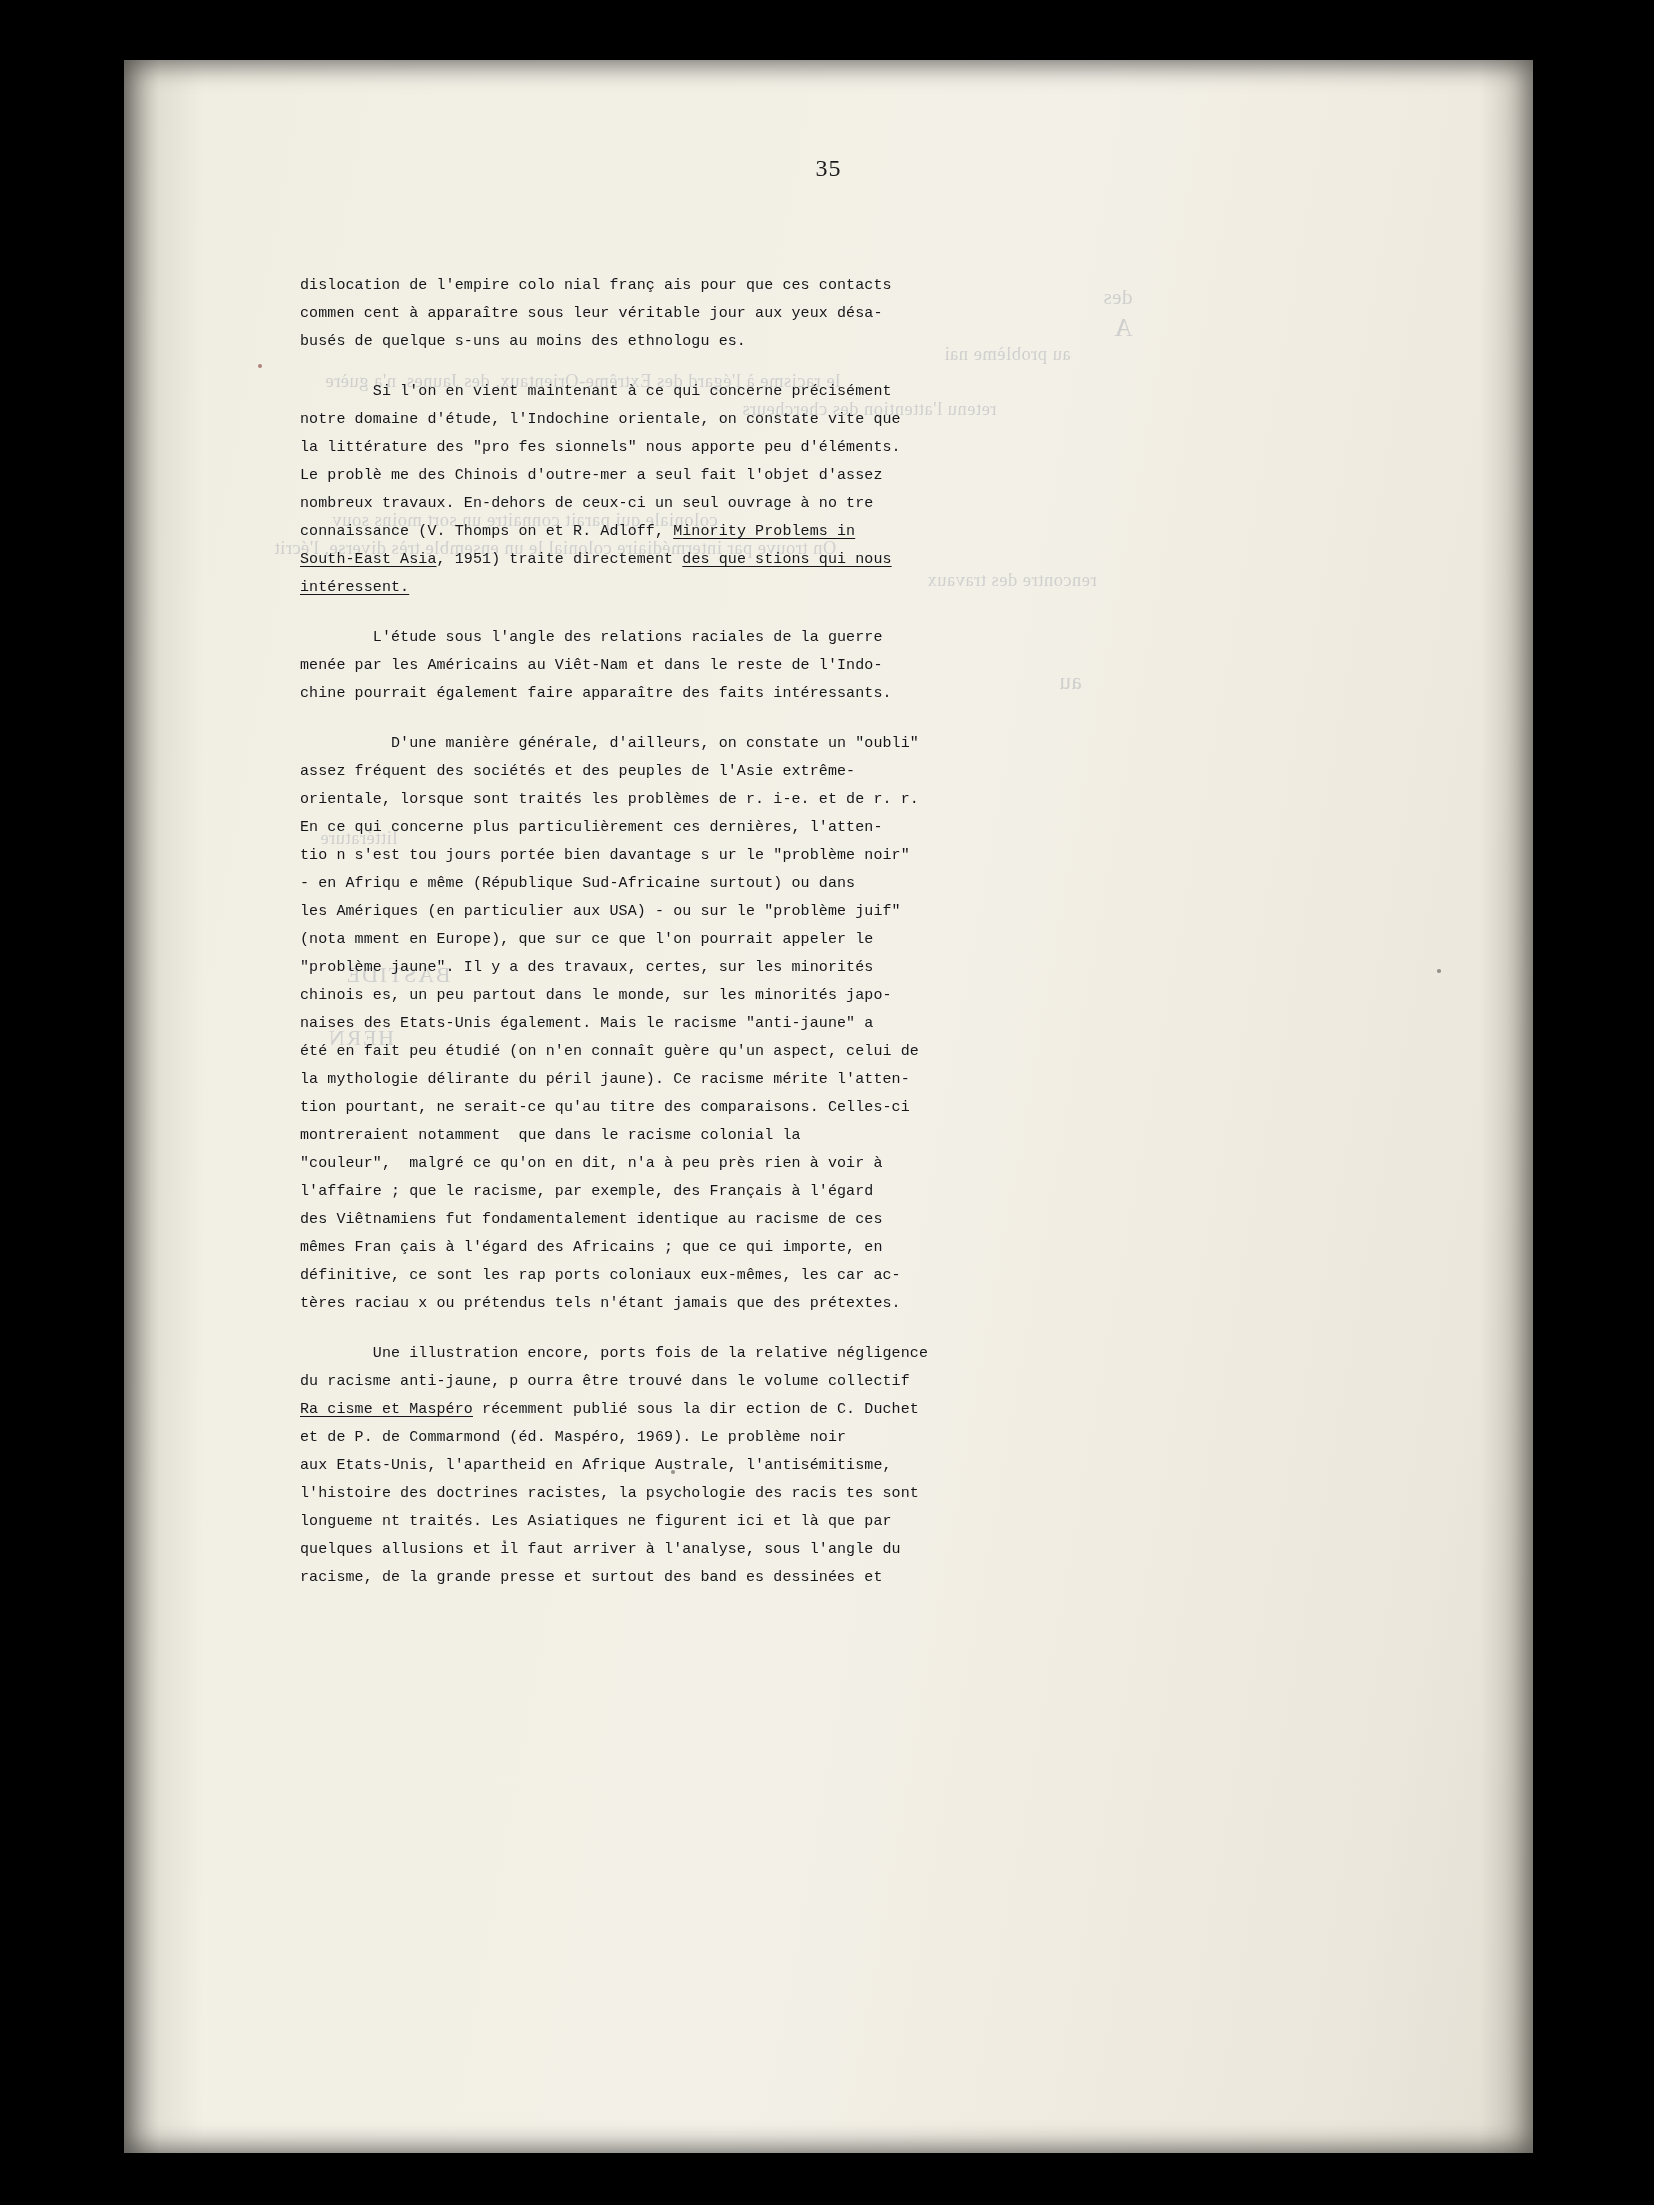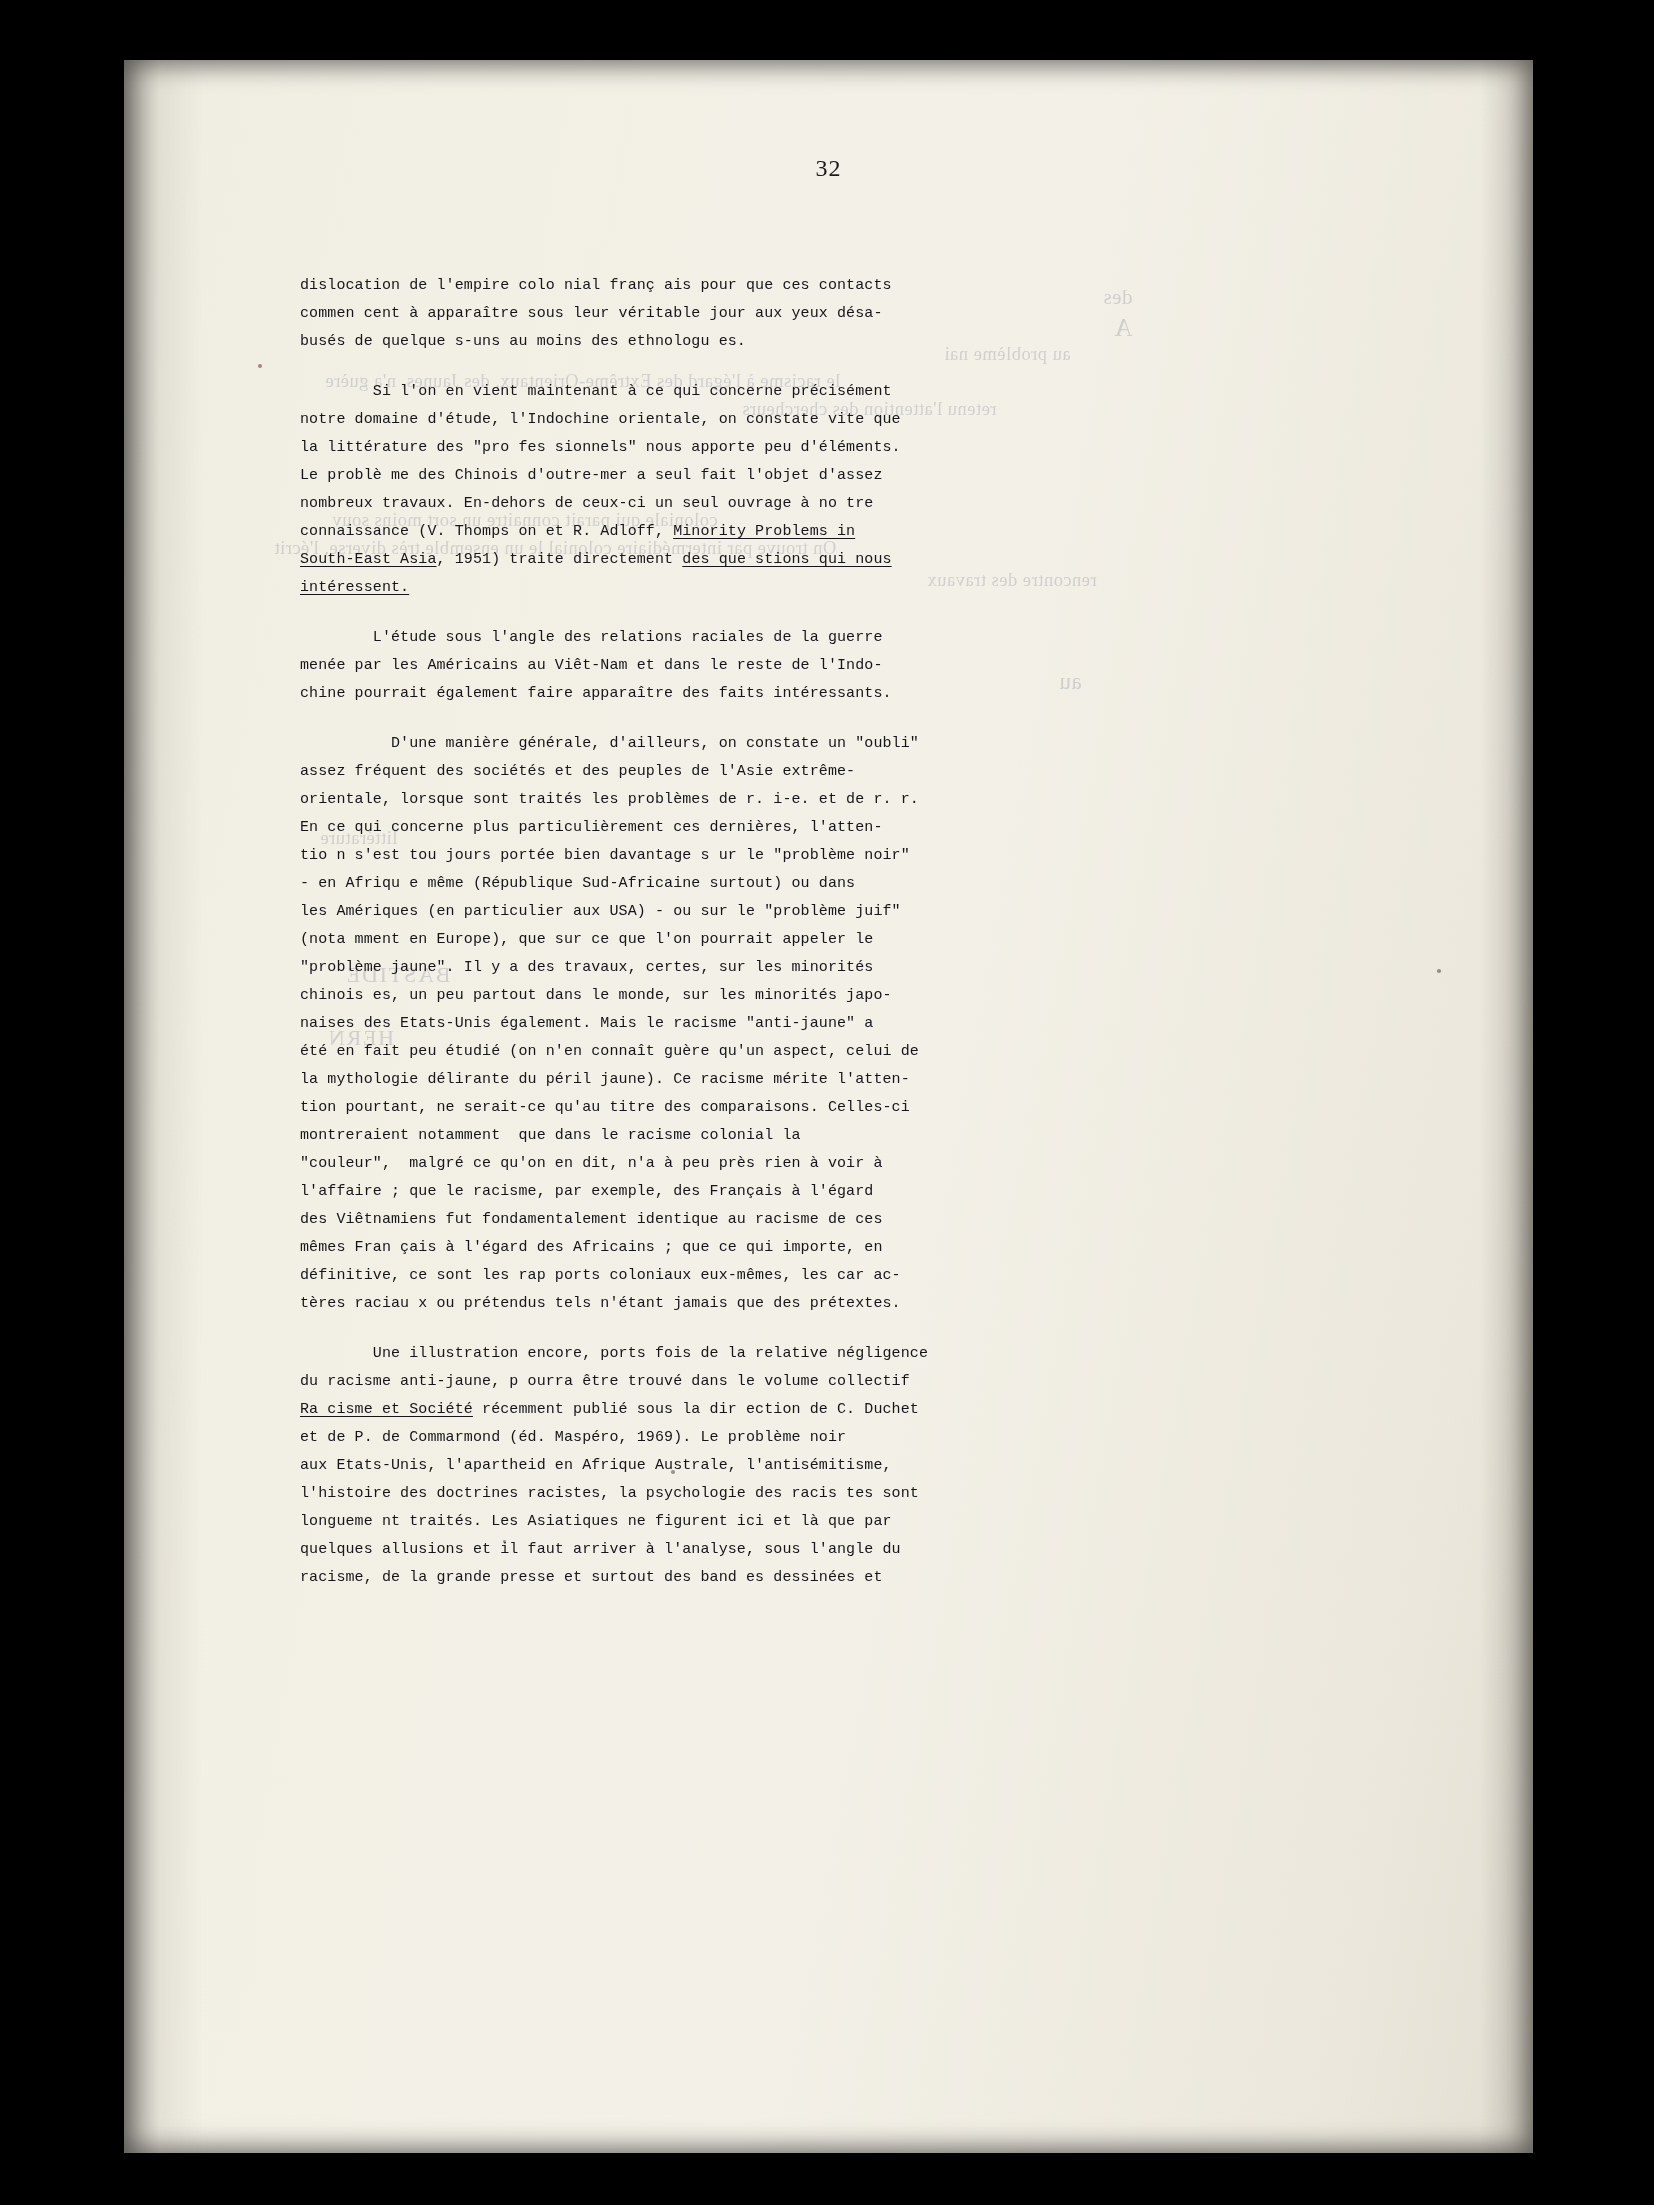--- a/index.html
+++ b/index.html
@@ -107,21 +107,21 @@
     <div class="bleed" style="left:201px;  top:311px;">le racisme à l'égard des Extrême-Orientaux, des Jaunes, n'a guère</div>
     <div class="bleed" style="left:618px;  top:339px;">retenu l'attention des chercheurs</div>
     <div class="bleed" style="left:208px;  top:450px;">coloniale qui parait connaitre un sort moins souv</div>
     <div class="bleed" style="left:150px;  top:478px;">On trouve par intermédiaire colonial le un ensemble très diverse, l'écrit</div>
     <div class="bleed" style="left:803px;  top:510px;">rencontre des travaux</div>
     <div class="bleed" style="left:935px; top:609px; font-size:23px;">au</div>
     <div class="bleed" style="left:196px;  top:768px;">littérature</div>
     <div class="bleed" style="left:221px;  top:902px; font-size:22px; letter-spacing:1.8px;">BASTIDE</div>
     <div class="bleed" style="left:203px;  top:965px; font-size:22px; letter-spacing:1.8px;">HERN</div>
 
-    <div class="page-number">32</div>
+    <div class="page-number">35</div>
 
     <div id="body-text">
 
       <p>dislocation de l'empire colo nial franç ais pour que ces contacts
 commen cent à apparaître sous leur véritable jour aux yeux désa-
 busés de quelque s-uns au moins des ethnologu es.</p>
 
       <p><span>        Si l'on en vient maintenant à ce qui concerne précisément
 notre domaine d'étude, l'Indochine orientale, on constate vite que
 la littérature des "pro fes sionnels" nous apporte peu d'éléments.
@@ -152,21 +152,21 @@
 montreraient notamment  que dans le racisme colonial la
 "couleur",  malgré ce qu'on en dit, n'a à peu près rien à voir à
 l'affaire ; que le racisme, par exemple, des Français à l'égard
 des Viêtnamiens fut fondamentalement identique au racisme de ces
 mêmes Fran çais à l'égard des Africains ; que ce qui importe, en
 définitive, ce sont les rap ports coloniaux eux-mêmes, les car ac-
 tères raciau x ou prétendus tels n'étant jamais que des prétextes.</p>
 
       <p><span>        Une illustration encore, ports fois de la relative négligence
 du racisme anti-jaune, p ourra être trouvé dans le volume collectif
-</span><span class="u">Ra cisme et Société</span><span> récemment publié sous la dir ection de C. Duchet
+</span><span class="u">Ra cisme et Maspéro</span><span> récemment publié sous la dir ection de C. Duchet
 et de P. de Commarmond (éd. Maspéro, 1969). Le problème noir
 aux Etats-Unis, l'apartheid en Afrique Australe, l'antisémitisme,
 l'histoire des doctrines racistes, la psychologie des racis tes sont
 longueme nt traités. Les Asiatiques ne figurent ici et là que par
 quelques allusions et il faut arriver à l'analyse, sous l'angle du
 racisme, de la grande presse et surtout des band es dessinées et</span></p>
 
     </div>
 
     <div class="speck" style="left:134px; top:304px; width:4.4px; height:4.4px; background:rgba(120,40,40,0.55);"></div>

